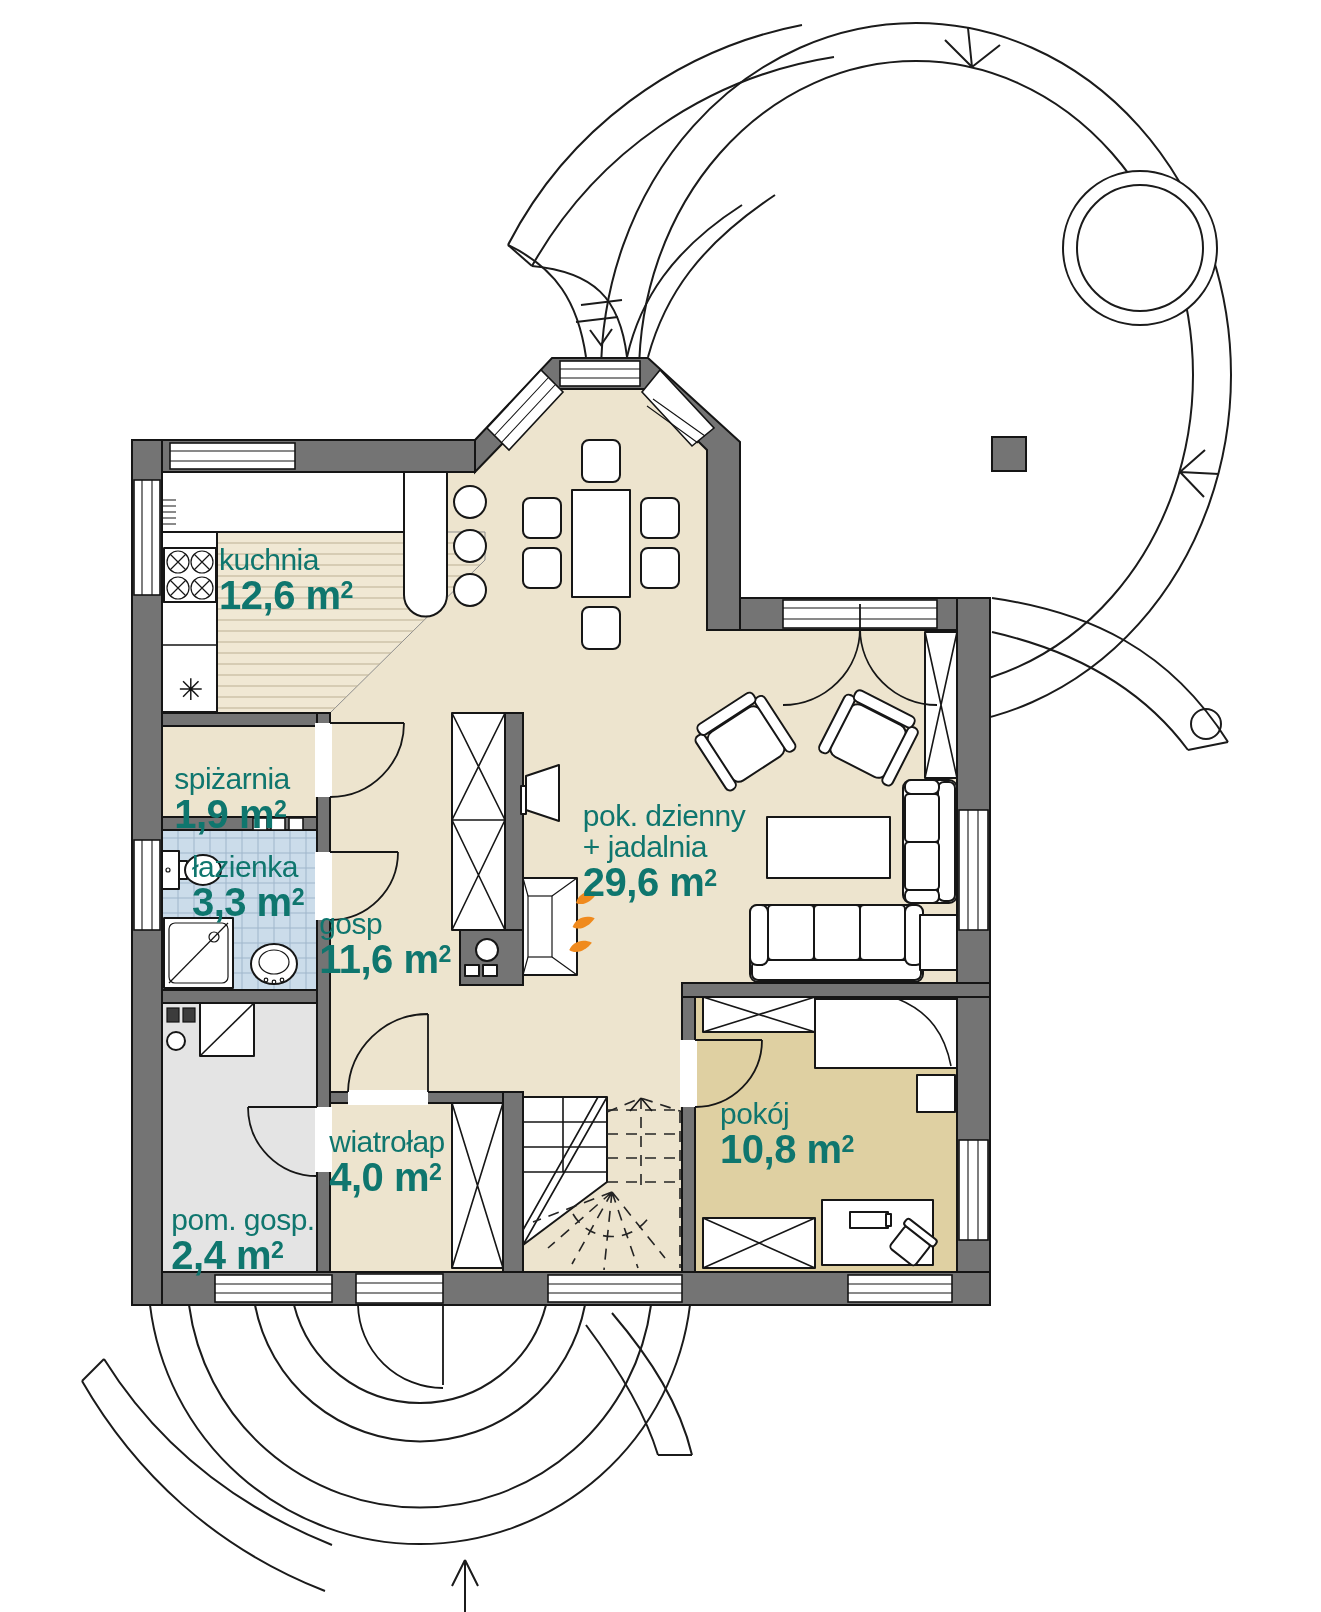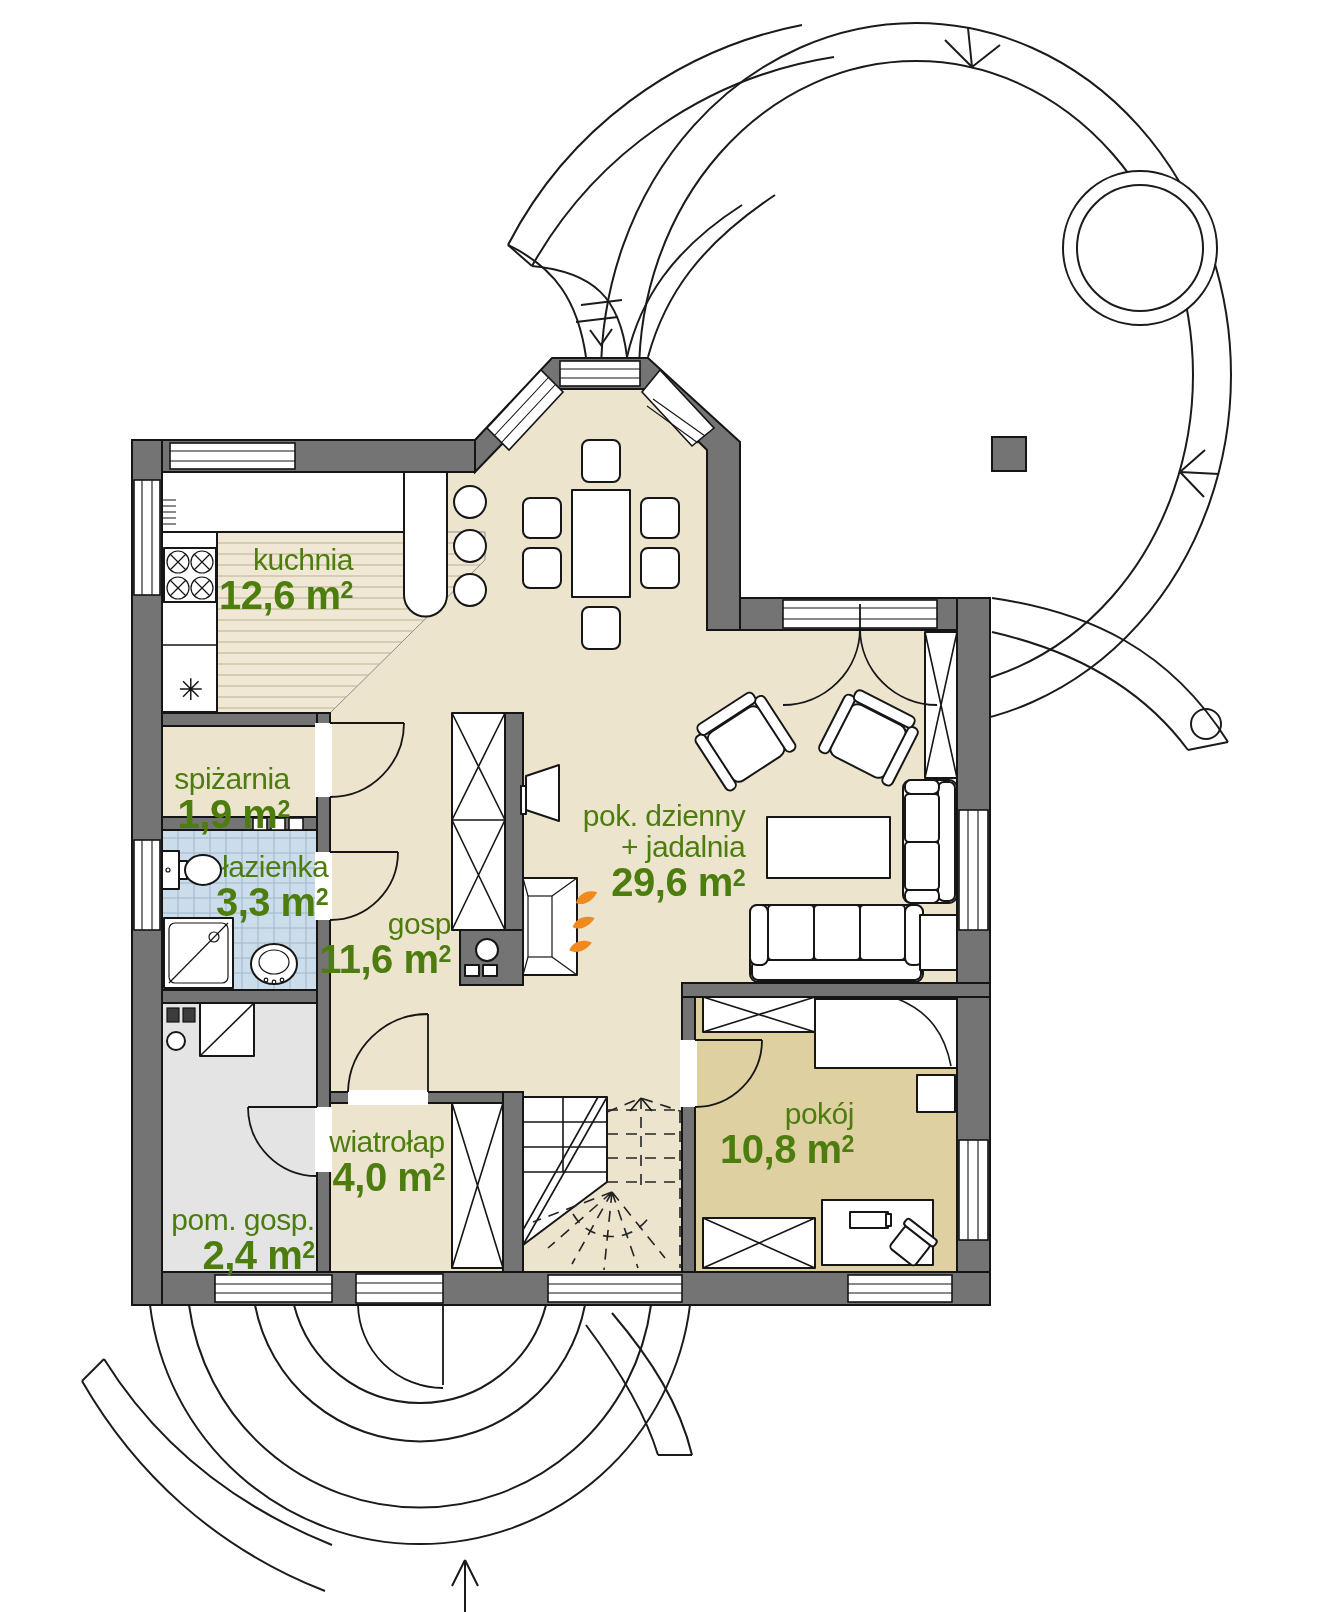--- a/index.html
+++ b/index.html
@@ -22,21 +22,21 @@
   .winline{stroke:#141414;stroke-width:1.1;fill:none;}
   .door{fill:none;stroke:#161616;stroke-width:1.8;}
   .open{fill:#fff;stroke:none;}
   .deco{fill:none;stroke:#1b1b1b;stroke-width:2;}
   .decofill{fill:#fff;stroke:#1b1b1b;stroke-width:2;}
   .dash{fill:none;stroke:#242424;stroke-width:1.6;stroke-dasharray:11 8;}
   .flame{fill:var(--flame);stroke:none;}
   .darkicon{fill:#3c3c3c;stroke:#141414;stroke-width:1.2;}
   .glyph{font-family:"DejaVu Sans",sans-serif;font-size:30px;fill:#111;}
   
-  .room-label{position:absolute;transform:translate(-50%,-50%);text-align:right;color:#4d7c0f;
+  .room-label{position:absolute;transform:translate(-50%,-50%);text-align:left;color:#0f766e;
               line-height:1.04;white-space:nowrap;letter-spacing:-0.5px;z-index:5;}
   .rname{display:block;font-size:30px;font-weight:400;}
   .rarea{display:block;font-size:40px;font-weight:700;}
   .sup{font-size:0.58em;vertical-align:0.45em;font-weight:700;}
 </style>
 </head>
 <body>
 
 <div id="stage">
 
@@ -384,21 +384,21 @@
 </svg>
 
 <div class="room-label" style="left:286px;top:580px;">
   <span class="rname">kuchnia</span>
   <span class="rarea"><span>12,6 m</span><span class="sup">2</span></span>
 </div>
 <div class="room-label" style="left:232px;top:799px;">
   <span class="rname">spiżarnia</span>
   <span class="rarea"><span>1,9 m</span><span class="sup">2</span></span>
 </div>
-<div class="room-label" style="left:248px;top:887px;margin-left:24px;">
+<div class="room-label" style="left:248px;top:887px;">
   <span class="rname">łazienka</span>
   <span class="rarea"><span>3,3 m</span><span class="sup">2</span></span>
 </div>
 <div class="room-label" style="left:385px;top:944px;">
   <span class="rname">gosp</span>
   <span class="rarea"><span>11,6 m</span><span class="sup">2</span></span>
 </div>
 <div class="room-label" style="left:243px;top:1240px;">
   <span class="rname">pom. gosp.</span>
   <span class="rarea"><span>2,4 m</span><span class="sup">2</span></span>

